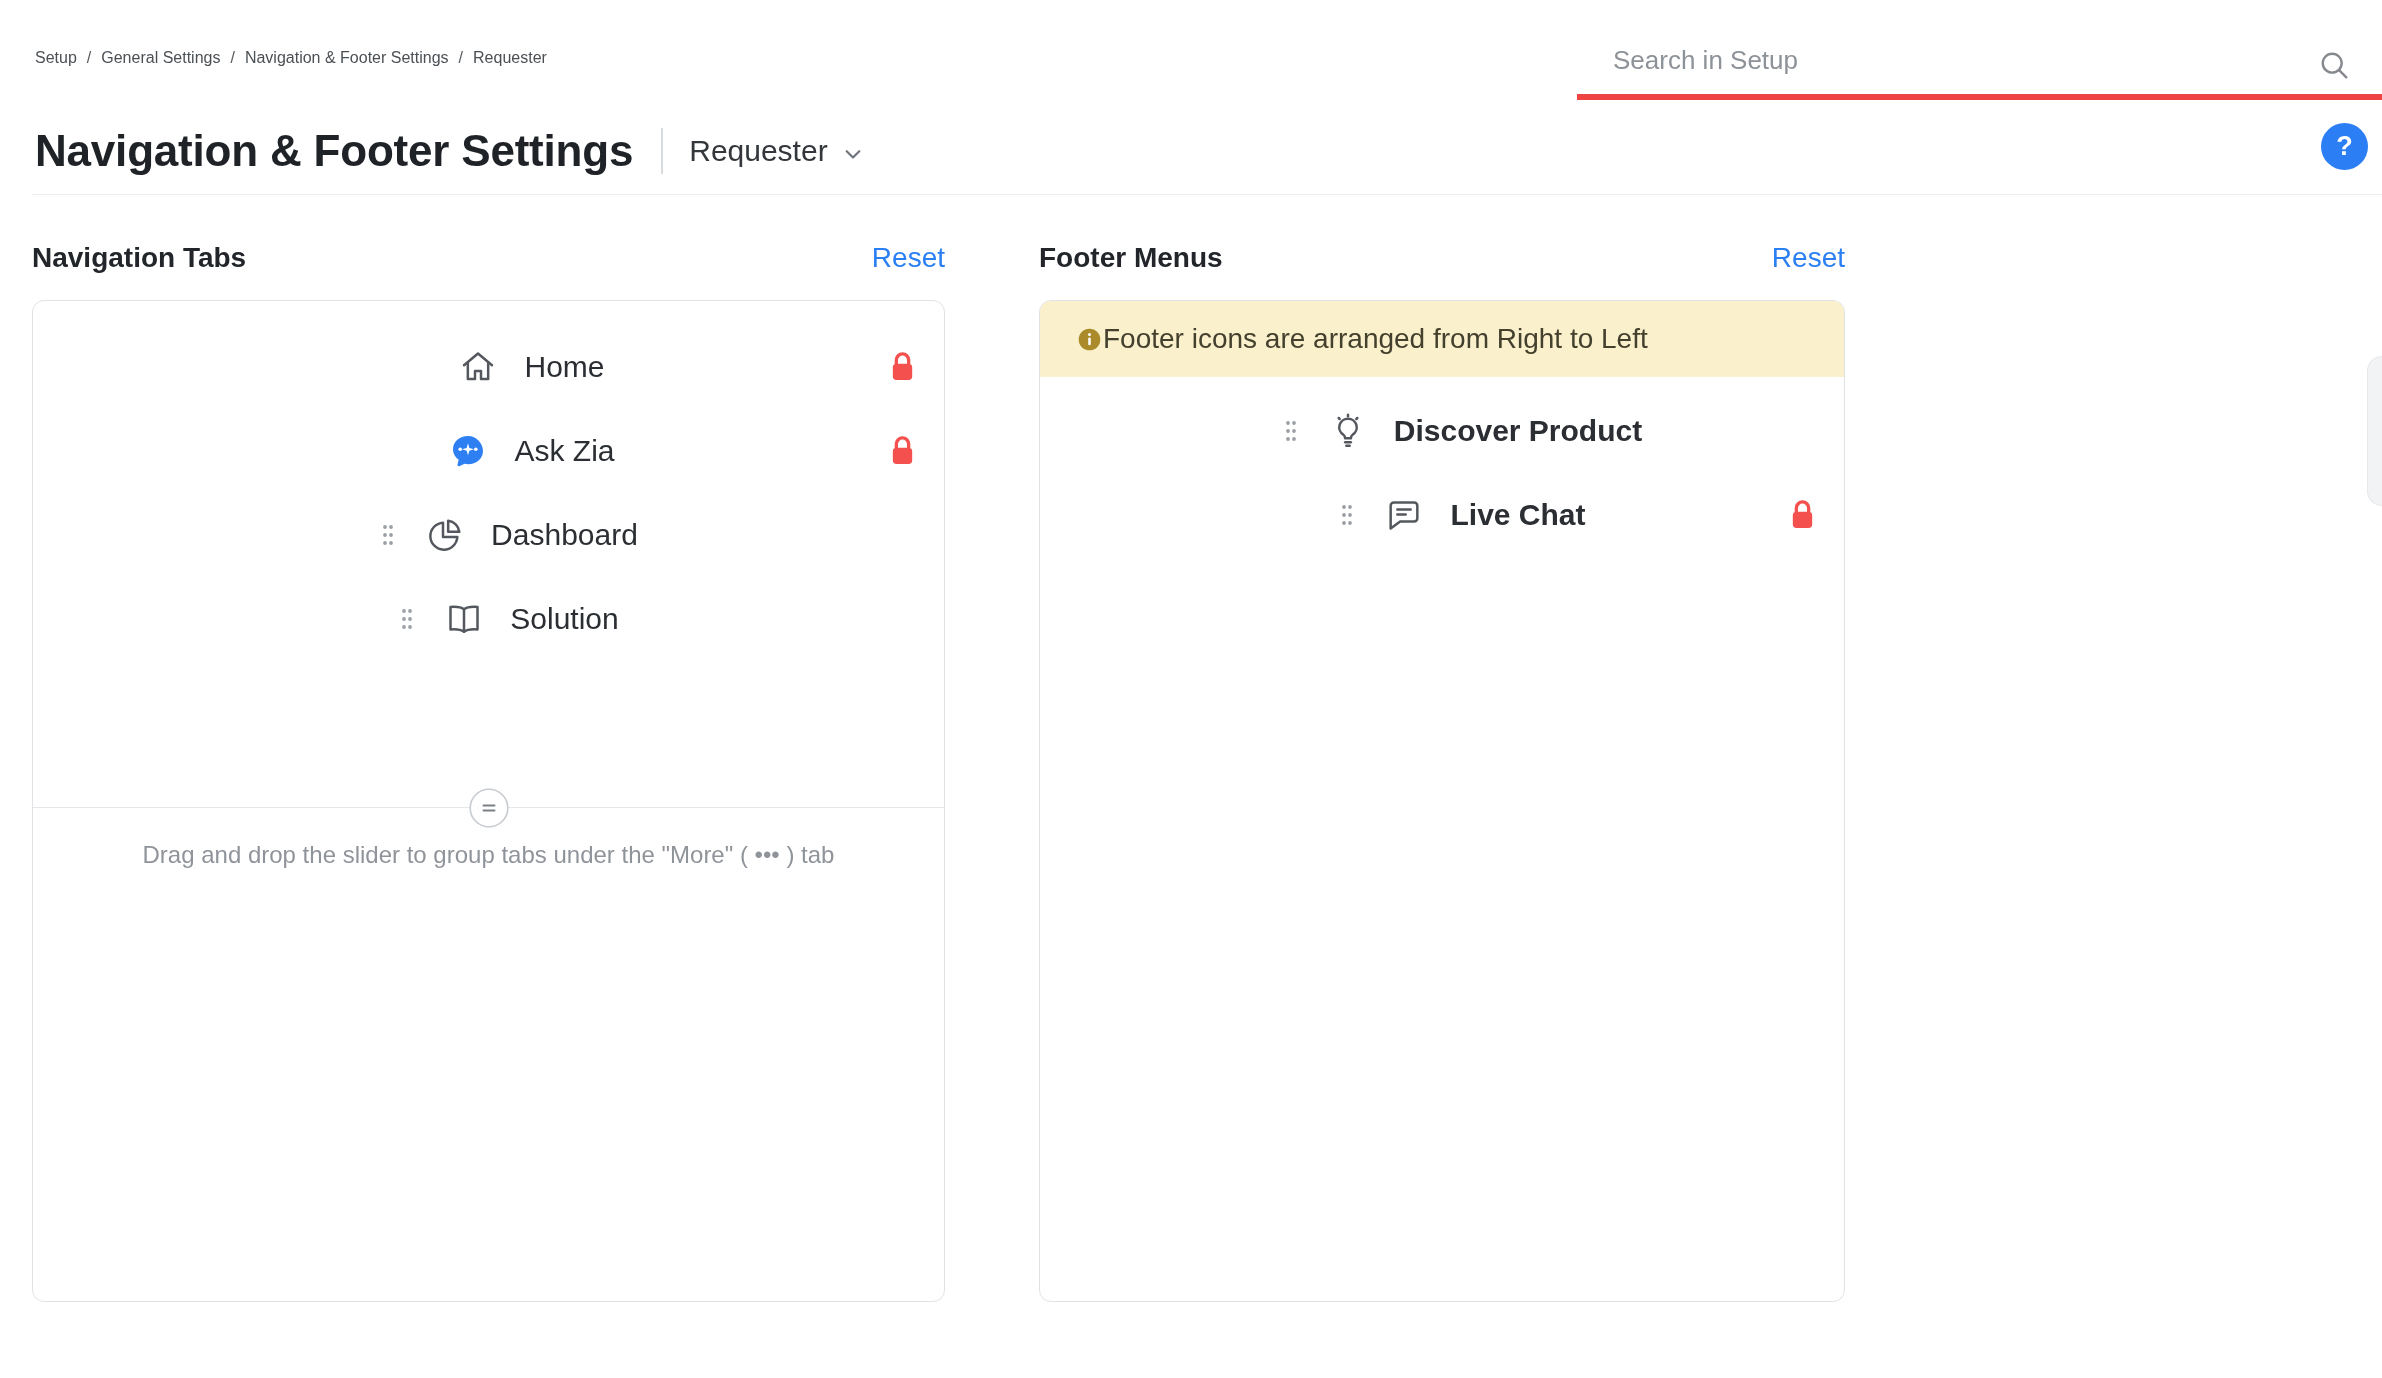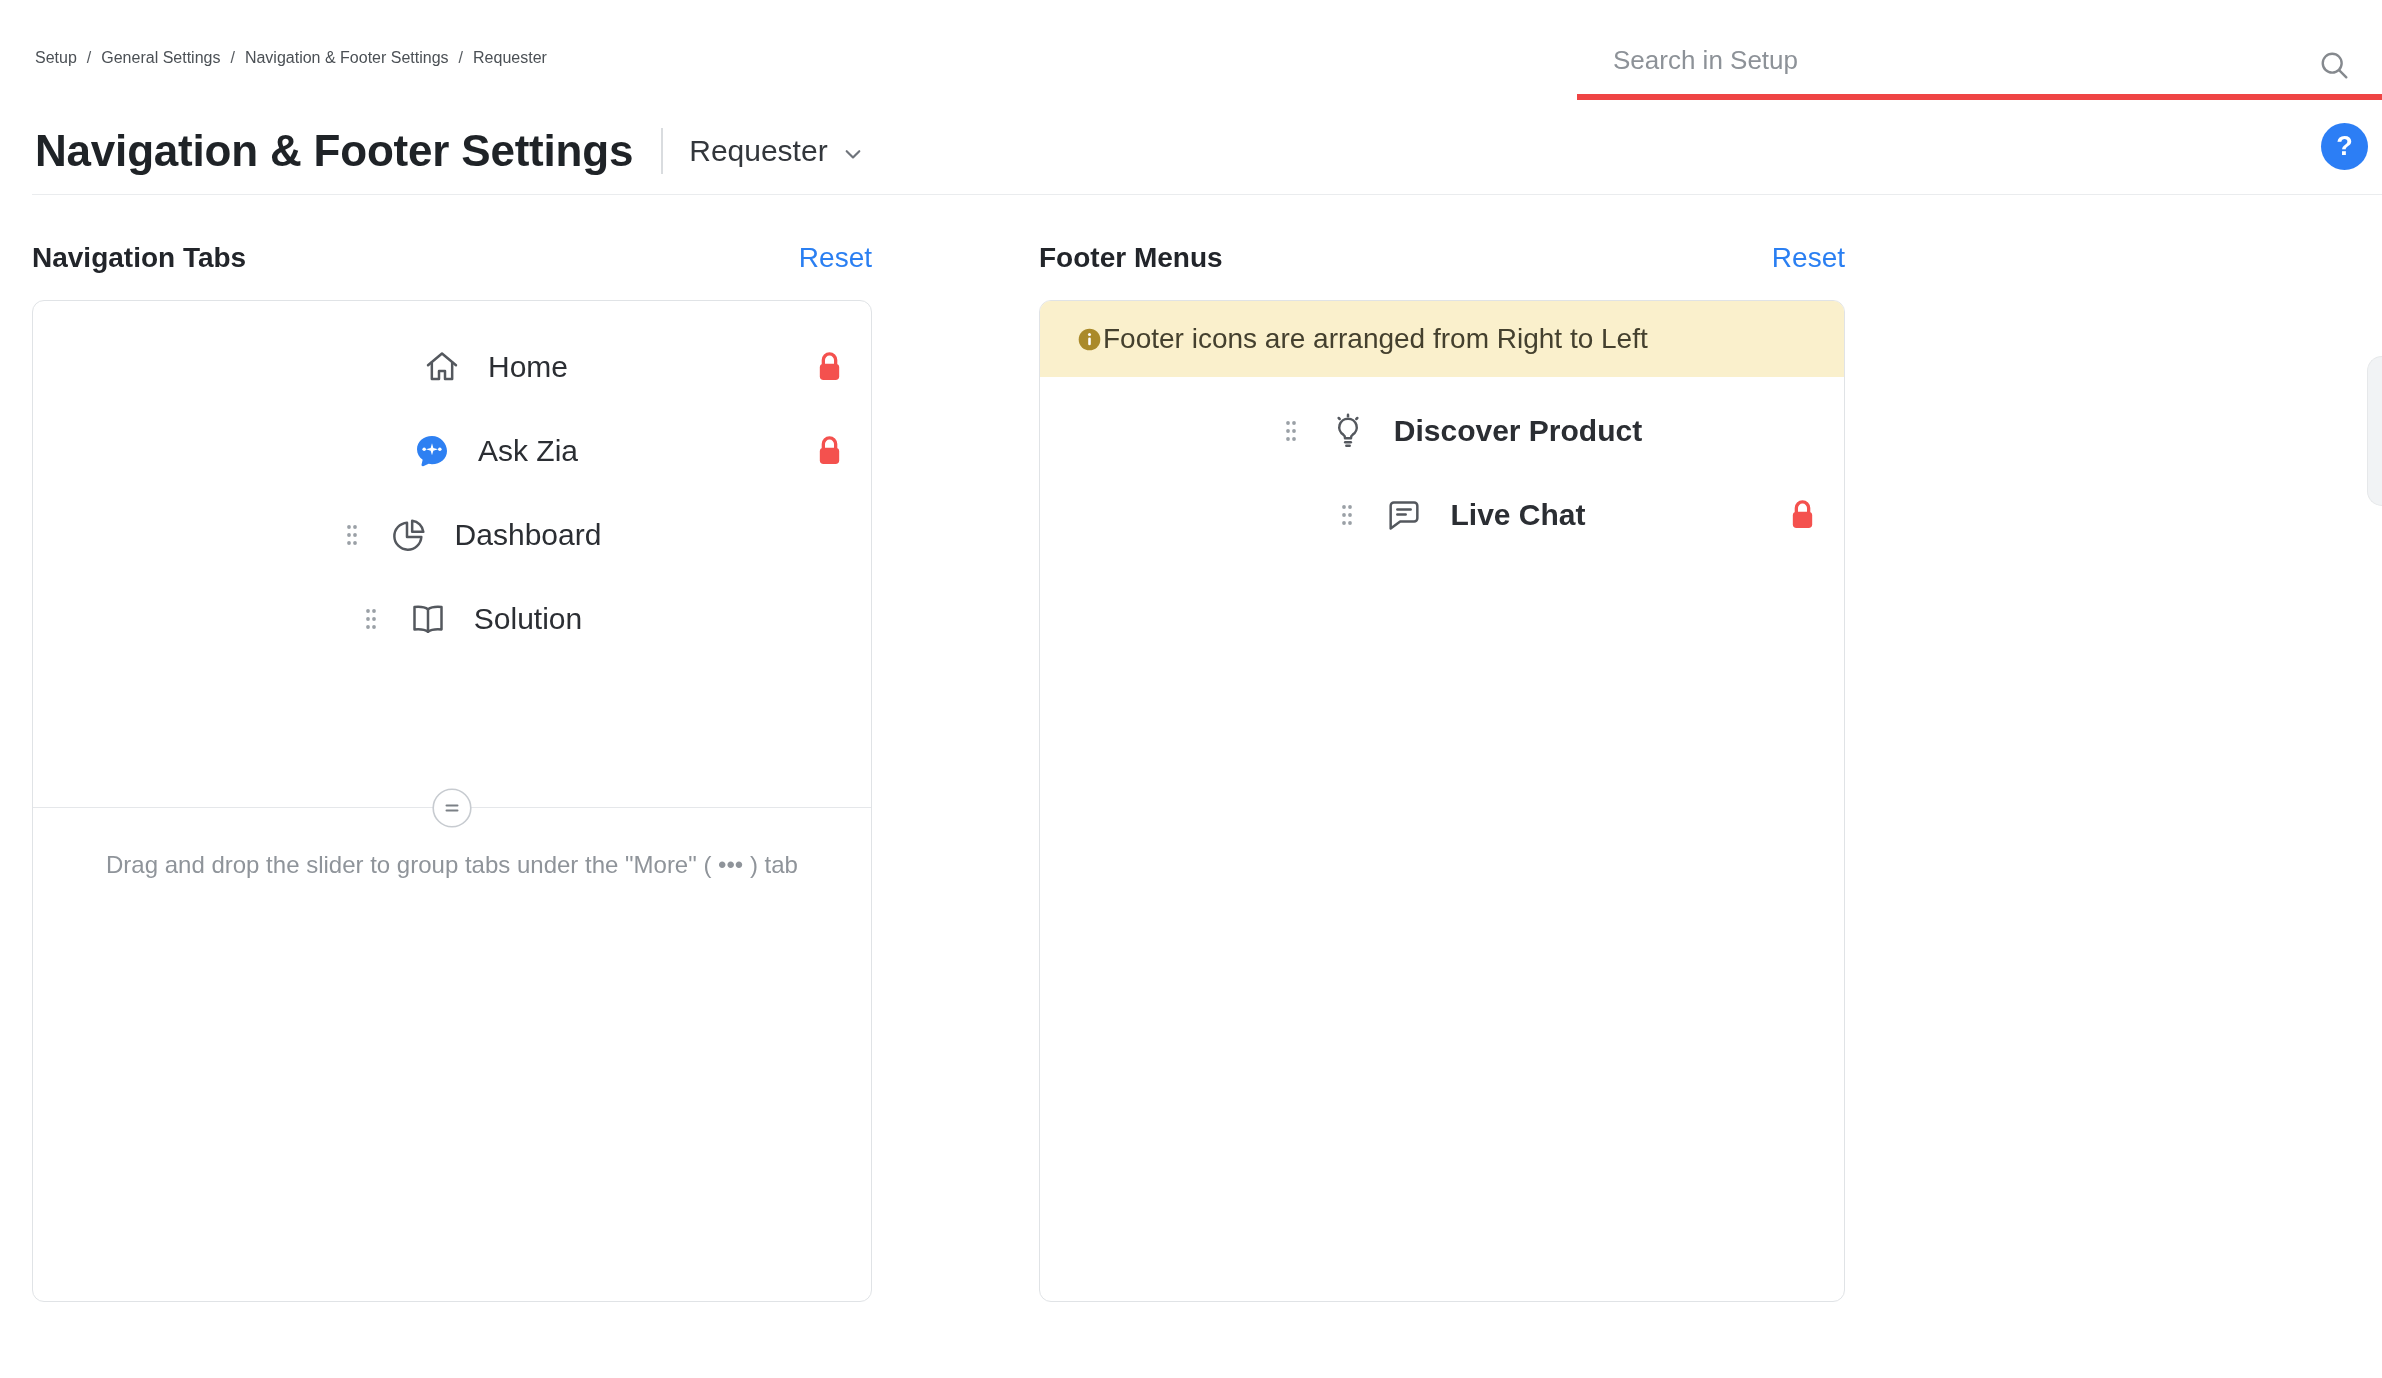--- a/index.html
+++ b/index.html
@@ -58,21 +58,21 @@
     font-size: 27px; font-weight: 700;
     display: flex; align-items: center; justify-content: center;
     cursor: pointer;
     font-family: "Liberation Sans", "DejaVu Sans", sans-serif;
   }
 
   .hr { position: absolute; left: 32px; right: 0; top: 194px; height: 1px; background: #eaecee; }
 
   
   .col { position: absolute; top: 238px; }
-  .col-left  { left: 32px;  width: 840px; }
+  .col-left  { left: 32px;  width: 913px; }
   .col-right { left: 1039px; width: 806px; }
 
   .sec-head { display: flex; justify-content: space-between; align-items: center; height: 40px; }
   .sec-head h2 { margin: 0; font-size: 28px; font-weight: 700; color: #22252a; }
   .reset { font-size: 28px; font-weight: 500; color: #2a7ff2; cursor: pointer; text-decoration: none; }
 
   .card {
     position: relative; margin-top: 22px; width: 100%; height: 1002px;
     background: #fff; border: 1px solid #e0e3e6; border-radius: 12px;
     overflow: hidden;
@@ -94,21 +94,21 @@
   .lock { position: absolute; right: 28px; top: 50%; transform: translateY(-50%); display: flex; }
 
   
   .slider-sep { position: absolute; left: 0; right: 0; top: 506px; height: 0; border-top: 1px solid #e5e7ea; }
   .slider-handle {
     position: absolute; left: 50%; top: 0; transform: translate(-50%, -50%);
     width: 40px; height: 40px; cursor: grab;
   }
   .slider-handle svg { display: block; }
   .hint {
-    position: absolute; left: 0; right: 0; top: 538px; margin: 12px;
+    position: absolute; left: 0; right: 0; top: 538px; margin: 2px;
     text-align: center; font-size: 24px; color: #8f949a;
   }
 
   
   .banner {
     height: 76px; background: #faf0cc;
     display: flex; align-items: center; 
     padding: 0 24px 0 36px;
     font-size: 28px; color: #44402e;
   }

